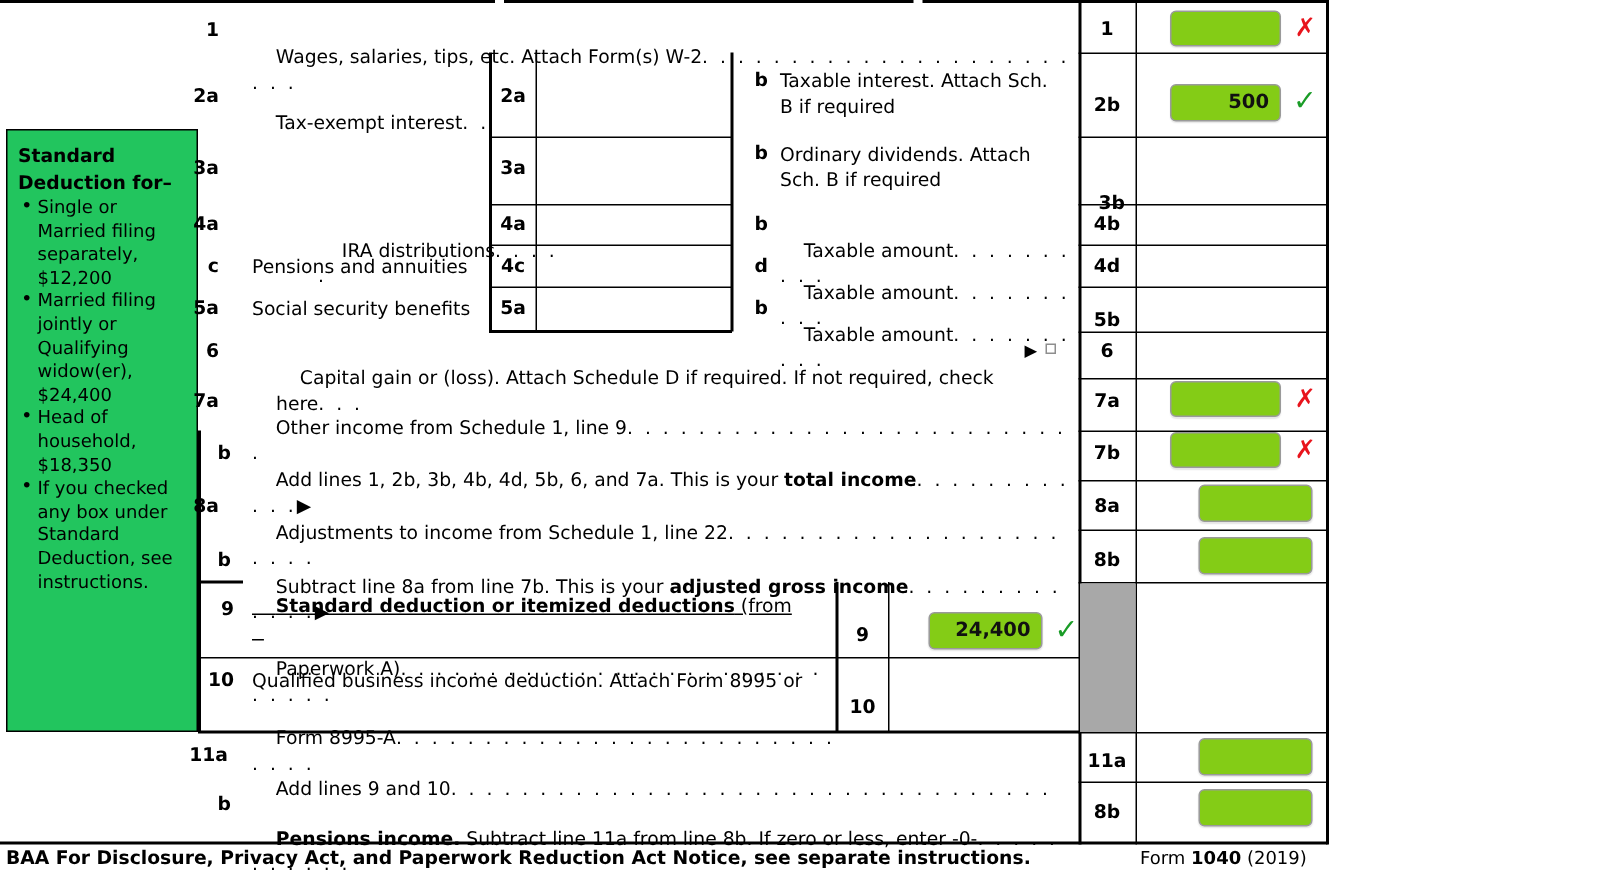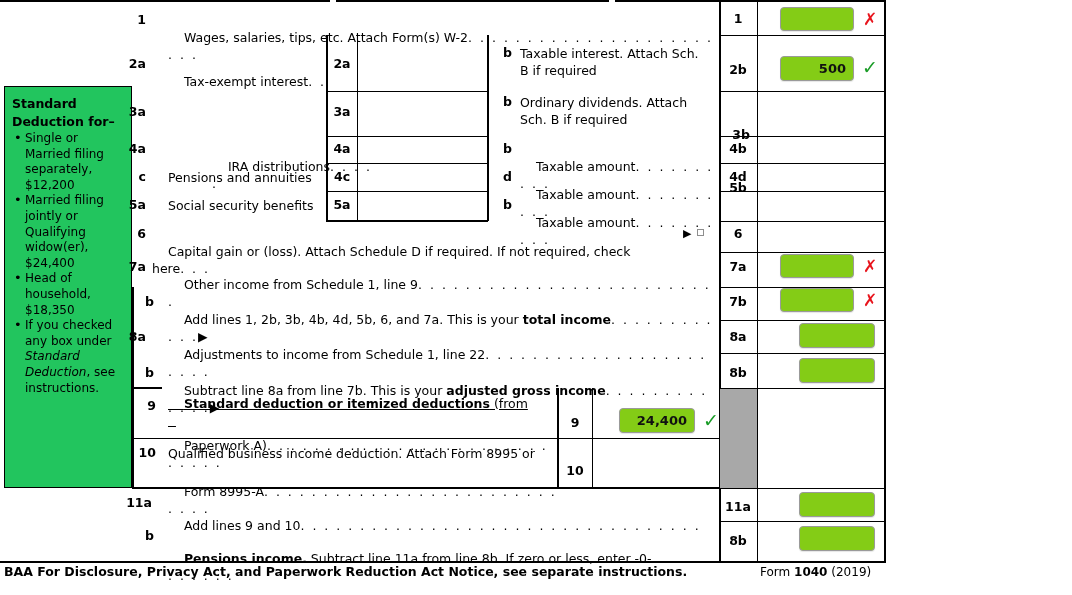--- a/index.html
+++ b/index.html
@@ -102,21 +102,21 @@
     position: relative;
     padding-left: 13px;
     margin-bottom: 0px;
   }
   #sidebar-box li::before {
     content: "•";
     position: absolute;
     left: 2px; top: -1px;
     font-size: 13px;
   }
-  #sidebar-box .it { font-style: italic; }
+  #sidebar-box .it { }
 
   
   .tinybox {
     position: absolute;
     width: 7px; height: 7px;
     border: 1px solid #8e8e8e;
     background: #fff;
   }
   .arrowglyph {
     position: absolute;
@@ -248,24 +248,24 @@
   <div class="lineno" style="left:726px;top:169px;width:24px;text-align:center;">4d</div>
 
   <div class="lineno" style="left:126px;top:197px;width:20px;">5a</div>
   <div class="desc" style="left:168px;top:197px;width:160px;">Social security benefits</div>
   <div class="lineno" style="left:330px;top:197px;width:24px;text-align:center;">5a</div>
 
   <div class="lineno" style="left:494px;top:197px;width:18px;">b</div>
   <div class="desc" style="left:520px;top:197px;width:195px;">
     <span>Taxable amount</span><span class="leader">. . . . . . . . . .</span>
   </div>
-  <div class="lineno" style="left:726px;top:180px;width:24px;text-align:center;">5b</div>
+  <div class="lineno" style="left:726px;top:205px;width:24px;text-align:center;">5b</div>
 
   <div class="lineno" style="left:126px;top:226px;width:20px;">6</div>
-  <div class="desc" style="left:152px;top:226px;width:510px;">
+  <div class="desc" style="left:184px;top:226px;width:510px;">
     <span>Capital gain or (loss). Attach Schedule D if required. If not required, check here</span><span class="leader">. . .</span>
   </div>
   <div class="arrowglyph" style="left:683px;top:228px;">▶</div>
   <div class="tinybox" style="left:697px;top:229px;"></div>
   <div class="lineno" style="left:726px;top:226px;width:24px;text-align:center;">6</div>
 
   <div class="lineno" style="left:126px;top:259px;width:20px;">7a</div>
   <div class="desc" style="left:168px;top:259px;width:545px;">
     <span>Other income from Schedule 1, line 9</span><span class="leader">. . . . . . . . . . . . . . . . . . . . . . . . . .</span>
   </div>

